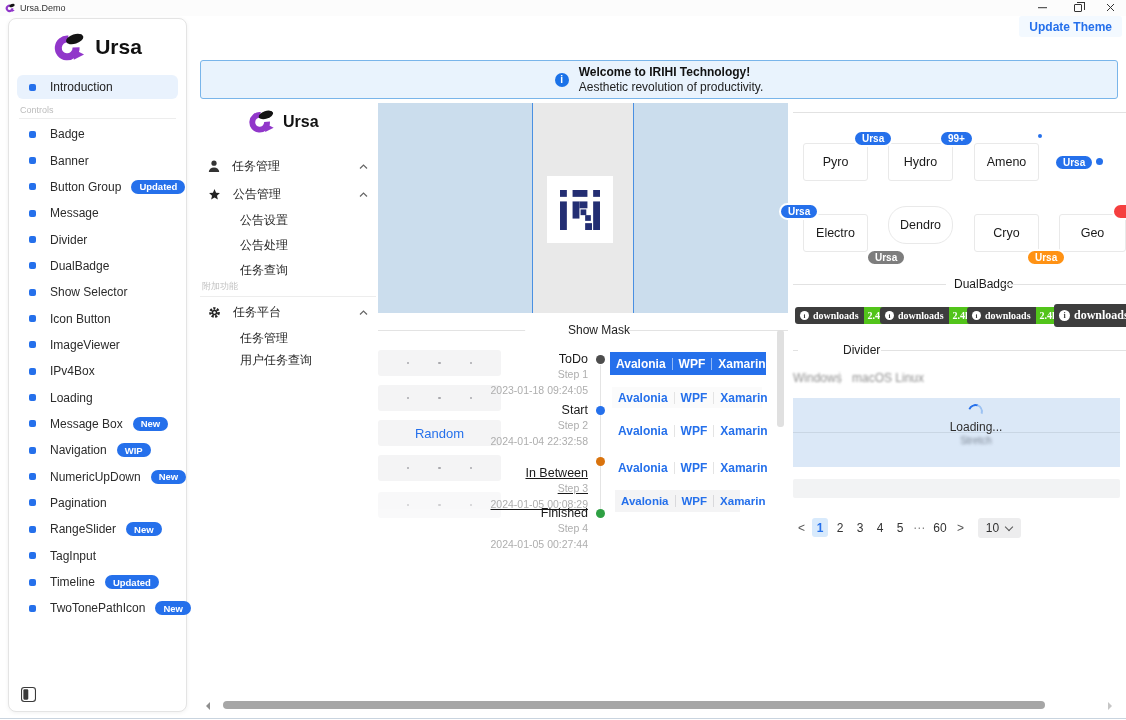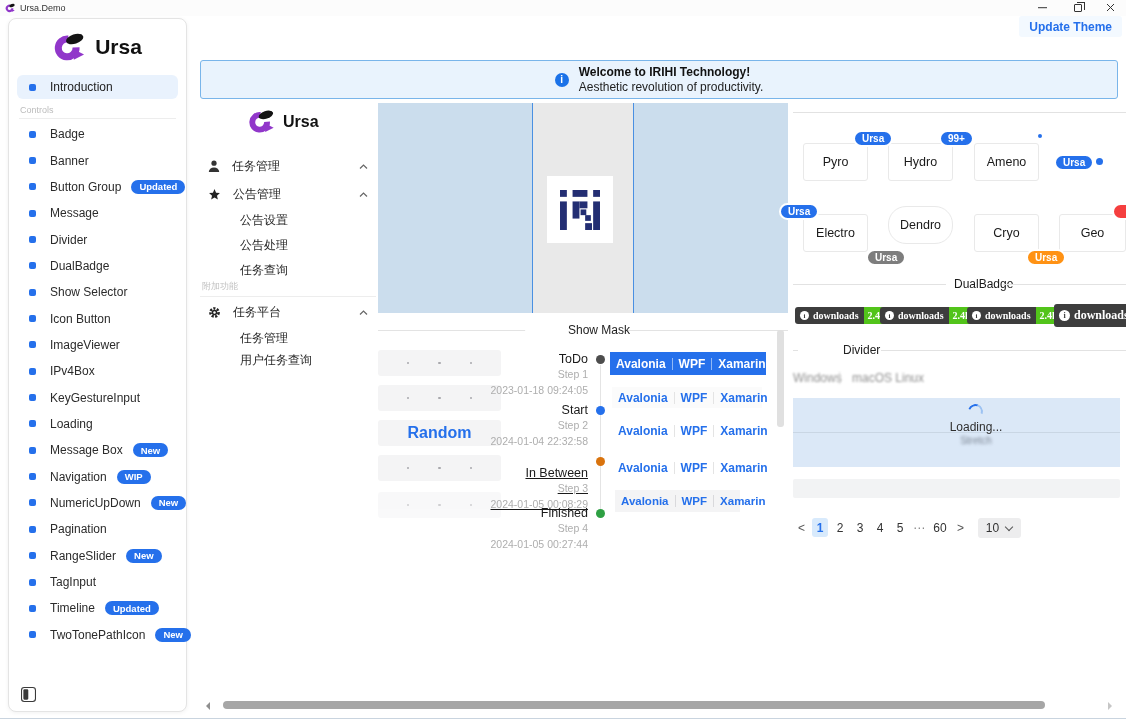--- a/index.html
+++ b/index.html
@@ -67,21 +67,21 @@
   .iv-logo{position:absolute;left:169px;top:73px;width:66px;height:67px;background:#fff;display:grid;place-items:center;}
 
   .hline{position:absolute;height:1px;background:#e3e3e3;}
   .toggle{width:26px;height:14px;border-radius:8px;background:var(--green);position:relative;flex:none;}
   .toggle::after{content:"";position:absolute;right:1.5px;top:1.5px;width:11px;height:11px;border-radius:50%;background:#fff;}
   .toggle-label{font-size:12px;color:#222;}
 
   
   .skel{position:absolute;left:178px;width:123px;height:26px;background:#f4f4f5;border-radius:3px;display:flex;align-items:center;justify-content:space-evenly;}
   .skel i{width:2.5px;height:2.5px;border-radius:50%;background:#a9a9ad;}
-  .skel-btn{font-size:16px;font-weight:bold;color:var(--accent);display:grid;place-items:center;cursor:pointer;}
+  .skel-btn{font-size:13px;font-weight:normal;color:var(--accent);display:grid;place-items:center;cursor:pointer;}
   .skel-faded{opacity:.55;}
 
   
   .tl-entry{position:absolute;left:288px;width:100px;text-align:right;}
   .tl-title{font-size:12.5px;color:#1a1a1a;line-height:15px;}
   .tl-sub{font-size:10.5px;color:#aeaeae;line-height:15.5px;}
   .tl-line{position:absolute;left:399.5px;width:1.5px;background:#e4e4e4;}
   .tl-dot{position:absolute;left:395.5px;width:9px;height:9px;border-radius:50%;}
   .dot-0{background:#4d4d4d;}
   .dot-1{background:#2570eb;}
@@ -220,24 +220,20 @@
         <span class="s-dot"></span>
         <span class="s-label">Icon Button</span>
       </div>
     <div class="s-item">
         <span class="s-dot"></span>
         <span class="s-label">ImageViewer</span>
       </div>
     <div class="s-item">
         <span class="s-dot"></span>
         <span class="s-label">IPv4Box</span>
-      </div>
-    <div class="s-item">
-        <span class="s-dot"></span>
-        <span class="s-label">KeyGestureInput</span>
       </div>
     <div class="s-item">
         <span class="s-dot"></span>
         <span class="s-label">Loading</span>
       </div>
     <div class="s-item">
         <span class="s-dot"></span>
         <span class="s-label">Message Box</span>
         <span class="s-tag">New</span>
       </div>

